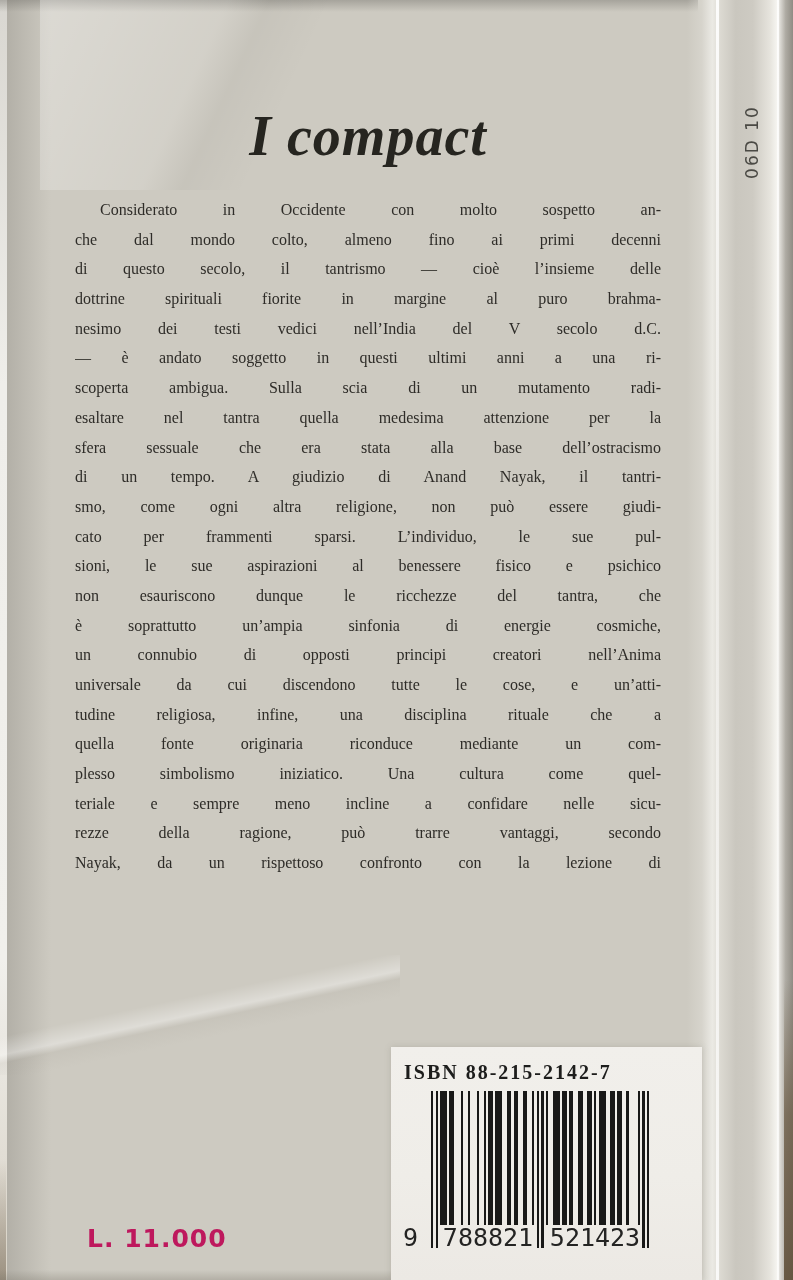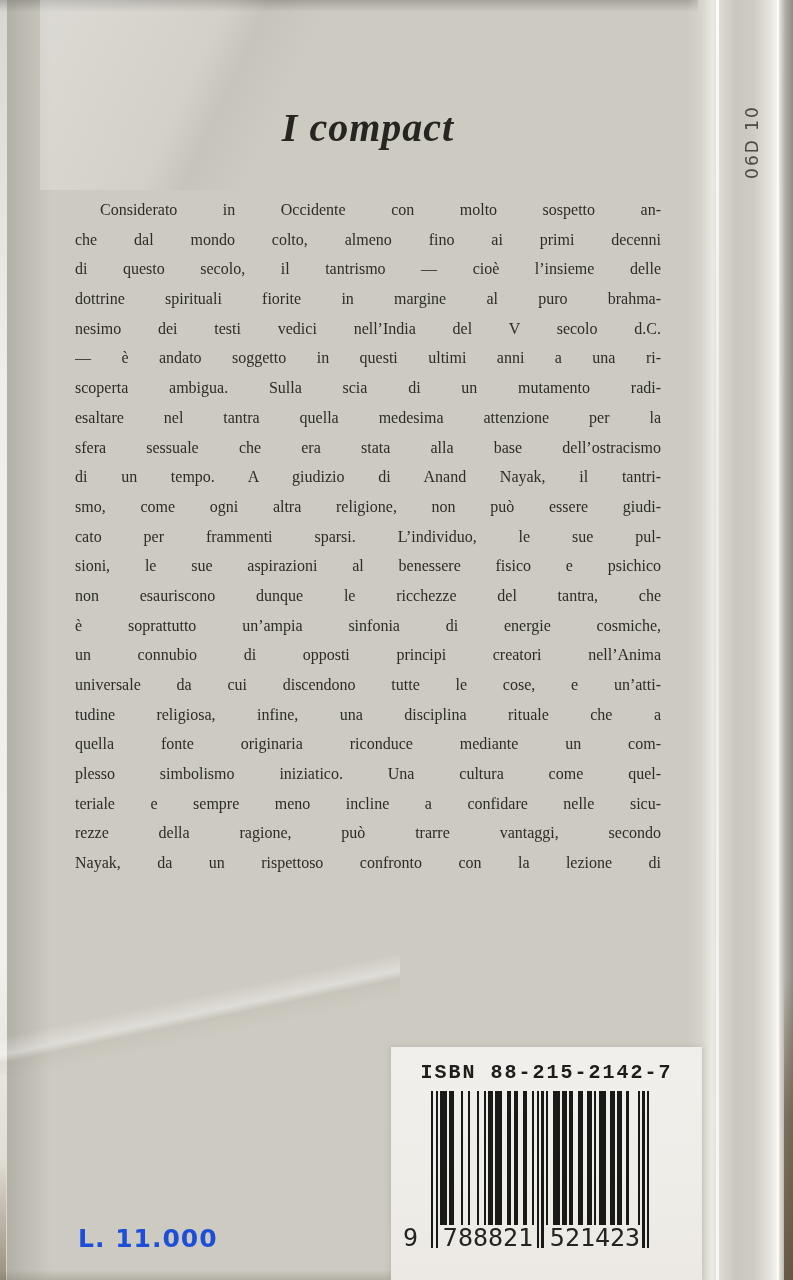--- a/index.html
+++ b/index.html
@@ -67,21 +67,21 @@
   }
   .bottom-shade {
     position: absolute; left: 0; bottom: 0; width: 55%; height: 10px;
     background: linear-gradient(0deg, rgba(120,115,104,0.30), rgba(120,115,104,0));
   }
 
   
   .series-title {
     position: absolute; left: 75px; top: 104px; width: 586px;
     text-align: center;
-    font-size: 40px; font-style: italic; font-weight: 700;
+    font-size: 56px; font-style: italic; font-weight: 700;
     letter-spacing: 1px;
     color: #262520;
   }
 
   .blurb {
     position: absolute; left: 75px; top: 195px; width: 586px;
     color: #2e2c28;
   }
   .blurb-line {
     height: 29.7px; line-height: 29.7px;
@@ -95,38 +95,38 @@
 
   .spine-code {
     position: absolute; left: 704px; top: 132px; width: 96px; height: 20px;
     transform: rotate(-90deg); transform-origin: center;
     font-family: "DejaVu Sans", sans-serif;
     font-size: 17px; font-weight: 500; letter-spacing: 2px;
     color: #4a4944; text-align: center;
   }
 
   .price {
-    position: absolute; left: 78px; top: 1224px;
+    position: absolute; left: 87px; top: 1224px;
     font-family: "DejaVu Sans", sans-serif;
     font-size: 25px; font-weight: 700; letter-spacing: 1px;
-    color: #1d4ed8;
+    color: #be185d;
   }
 
   
   .barcode-label {
     position: absolute; left: 391px; top: 1047px; width: 311px; height: 233px;
     background: linear-gradient(180deg, #f1efeb 0%, #efede8 55%, #ece9e4 100%);
     box-shadow: 0 0 6px rgba(120,115,105,0.25);
   }
   .isbn-line {
     position: absolute; left: 0; top: 14px; width: 100%;
-    text-align: center;
-    font-family: Liberation Mono, monospace;
+    font-family: Liberation Serif, serif;
     font-size: 20px; font-weight: 700; letter-spacing: 2px;
     color: #1d1d1c;
+    padding-left: 13px;
   }
   .ean-barcode {
     position: absolute; left: 40px; top: 44px; width: 219px; height: 158px;
     display: flex; align-items: flex-start;
   }
   .bc-mod { flex: 0 0 2.3px; height: 134px; }
   .bc-mod.on { background: #191918; }
   .bc-mod.guard { height: 157px; }
   .ean-digit {
     position: absolute; top: 176px;

